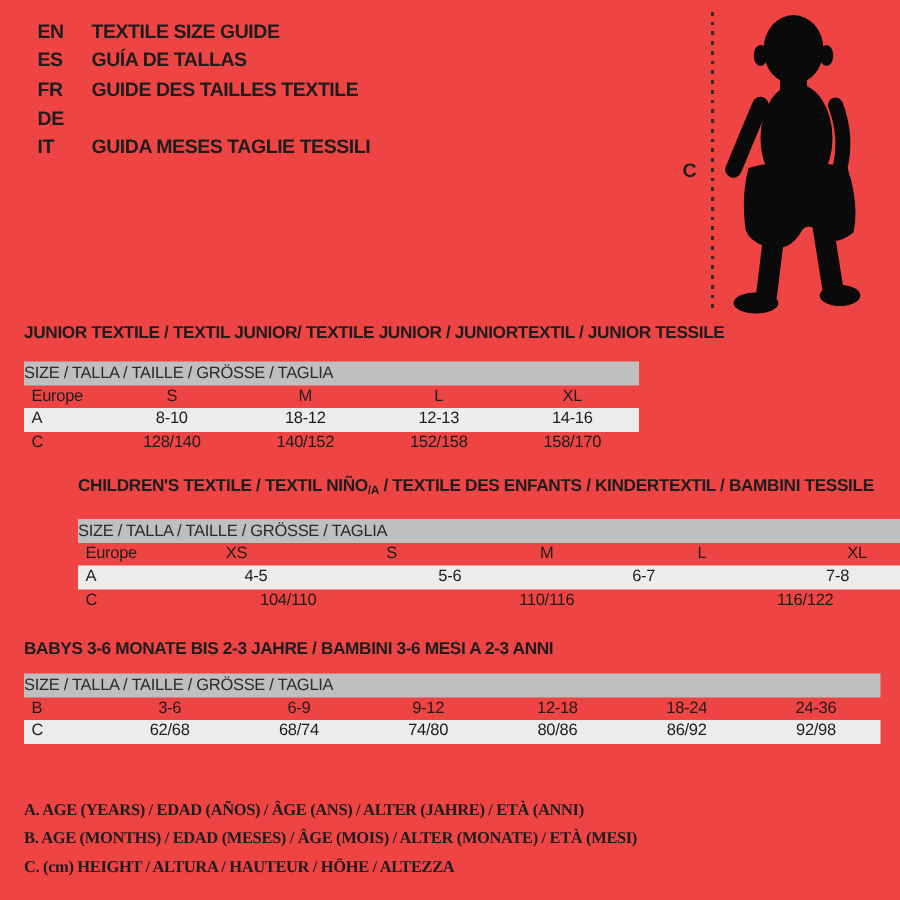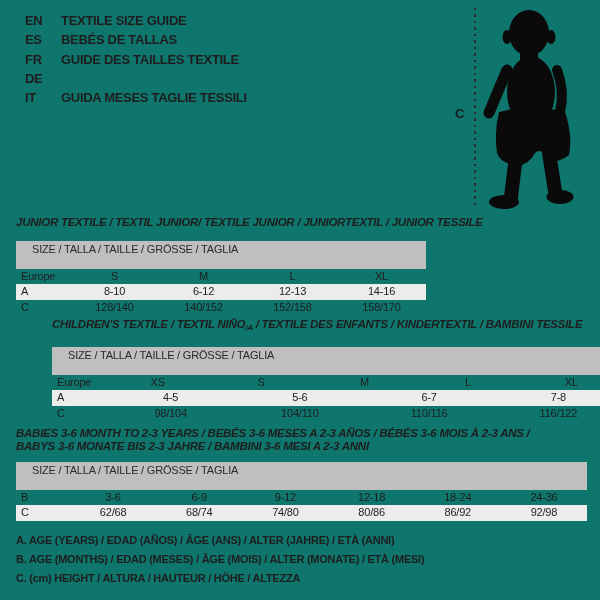--- a/index.html
+++ b/index.html
@@ -1,62 +1,62 @@
 <!DOCTYPE html>
 <html><head>
 <meta charset="utf-8">
 <style>
   * { margin:0; padding:0; box-sizing:border-box; }
   html,body { width:600px; height:600px; background:#fff; }
   body { font-family:"Liberation Sans","DejaVu Sans",sans-serif; color:#1d1d1d; }
-  .canvas { position:relative; width:600px; height:600px; background:#0f766e; overflow:hidden; }
+  .canvas { position:relative; width:600px; height:600px; background:#ef4444; overflow:hidden; }
 
   
   .langs { position:absolute; left:25px; top:11px; }
   .lang-row { display:flex; height:19.3px; line-height:19.3px; font-weight:bold; font-size:13px; letter-spacing:-0.3px; }
   .lang-row .code { width:36px; }
 
   
   .dotline { position:absolute; left:474px; top:8px; width:2px; height:200px;
     background:repeating-linear-gradient(to bottom,#2b2b2b 0 2.5px,transparent 2.5px 6.5px); }
   .cmark { position:absolute; left:455px; top:106px; font-weight:bold; font-size:13px; }
   .baby { position:absolute; left:483px; top:6px; width:100px; height:205px; }
 
   
   .tbl { position:absolute; left:16px; }
   .t1 { top:216px; width:410px; }
   .t2 { top:318px; width:571px;margin-left:36px; }
   .t3 { top:427px; width:571px; }
-  .ttl { font-weight:bold; font-size:11.5px; letter-spacing:-0.25px; line-height:13px; white-space:nowrap;font-style:italic; }
+  .ttl { font-weight:bold; font-size:11.5px; letter-spacing:-0.25px; line-height:13px; white-space:nowrap; }
   .ttl .sub { font-size:8px; vertical-align:-2px; }
-  .bar { background:#bfbfbf; height:28px; line-height:16px; font-size:11px; padding-left:16px;
+  .bar { background:#bfbfbf; height:16px; line-height:16px; font-size:11px; padding-left:0;
          letter-spacing:-0.2px; color:#2a2a2a; }
   .t1 .bar { margin-top:12px; } .t2 .bar { margin-top:13px; } .t3 .bar { margin-top:9px; }
   .row { display:flex; height:15.3px; line-height:15.3px; font-size:11px; letter-spacing:-0.2px;justify-content:space-between; }
   .row.alt { background:#ececec; }
   .row .rl { width:54px; padding-left:5px; }
   .row .c { flex:1; text-align:center; }
 
   
   .notes { position:absolute; left:16px; top:531px; font-weight:bold; font-size:11px;
-           letter-spacing:-0.25px; line-height:19px; white-space:nowrap; }
+           letter-spacing:-0.25px; line-height:19px; white-space:nowrap;font-family:Liberation Serif, serif; }
 </style>
 </head>
 <body>
 
 <div class="canvas">
 
   <div class="langs">
     <div class="lang-row">
       <span class="code">EN</span>
       <span class="lbl">TEXTILE SIZE GUIDE</span>
     </div>
     <div class="lang-row">
       <span class="code">ES</span>
-      <span class="lbl">BEBÉS DE TALLAS</span>
+      <span class="lbl">GUÍA DE TALLAS</span>
     </div>
     <div class="lang-row">
       <span class="code">FR</span>
       <span class="lbl">GUIDE DES TAILLES TEXTILE</span>
     </div>
     <div class="lang-row">
       <span class="code">DE</span>
     </div>
     <div class="lang-row">
       <span class="code">IT</span>
@@ -89,21 +89,21 @@
     <div class="row">
       <span class="rl">Europe</span>
       <span class="c">S</span>
       <span class="c">M</span>
       <span class="c">L</span>
       <span class="c">XL</span>
     </div>
     <div class="row alt">
       <span class="rl">A</span>
       <span class="c">8-10</span>
-      <span class="c">6-12</span>
+      <span class="c">18-12</span>
       <span class="c">12-13</span>
       <span class="c">14-16</span>
     </div>
     <div class="row">
       <span class="rl">C</span>
       <span class="c">128/140</span>
       <span class="c">140/152</span>
       <span class="c">152/158</span>
       <span class="c">158/170</span>
     </div>
@@ -124,29 +124,27 @@
     </div>
     <div class="row alt">
       <span class="rl">A</span>
       <span class="c">4-5</span>
       <span class="c">5-6</span>
       <span class="c">6-7</span>
       <span class="c">7-8</span>
     </div>
     <div class="row">
       <span class="rl">C</span>
-      <span class="c">98/104</span>
       <span class="c">104/110</span>
       <span class="c">110/116</span>
       <span class="c">116/122</span>
     </div>
   </div>
 
   <div class="tbl t3">
-    <div class="ttl">BABIES 3-6 MONTH TO 2-3 YEARS / BEBÉS 3-6 MESES A 2-3 AÑOS / BÉBÉS 3-6 MOIS À 2-3 ANS /</div>
     <div class="ttl">BABYS 3-6 MONATE BIS 2-3 JAHRE / BAMBINI 3-6 MESI A 2-3 ANNI</div>
     <div class="bar">SIZE / TALLA / TAILLE / GRÖSSE / TAGLIA</div>
     <div class="row">
       <span class="rl">B</span>
       <span class="c">3-6</span>
       <span class="c">6-9</span>
       <span class="c">9-12</span>
       <span class="c">12-18</span>
       <span class="c">18-24</span>
       <span class="c">24-36</span>

